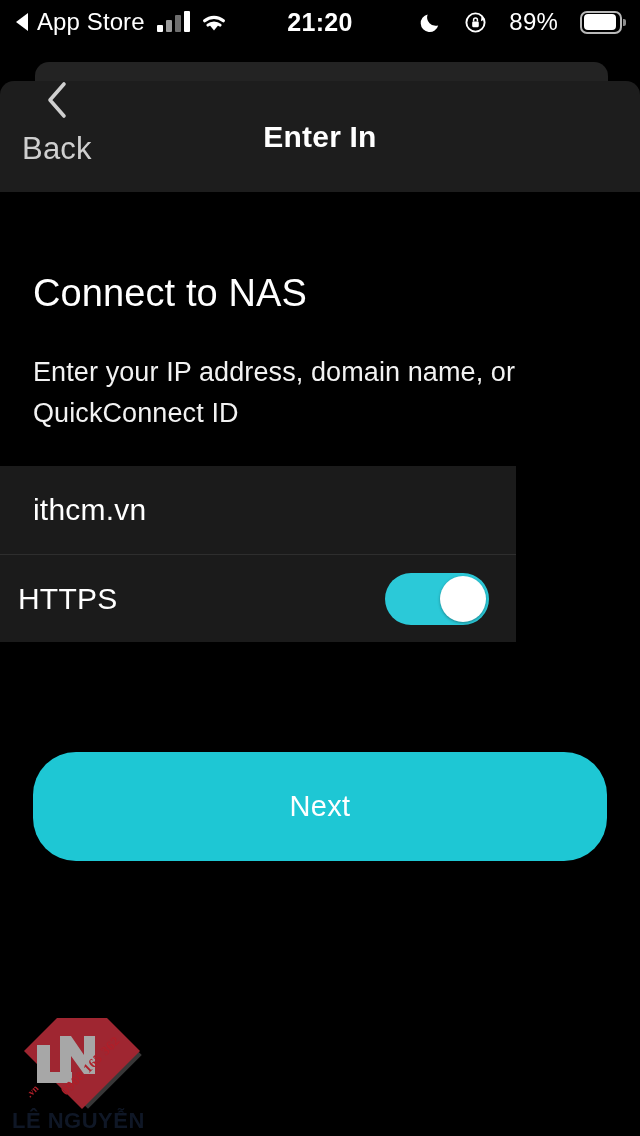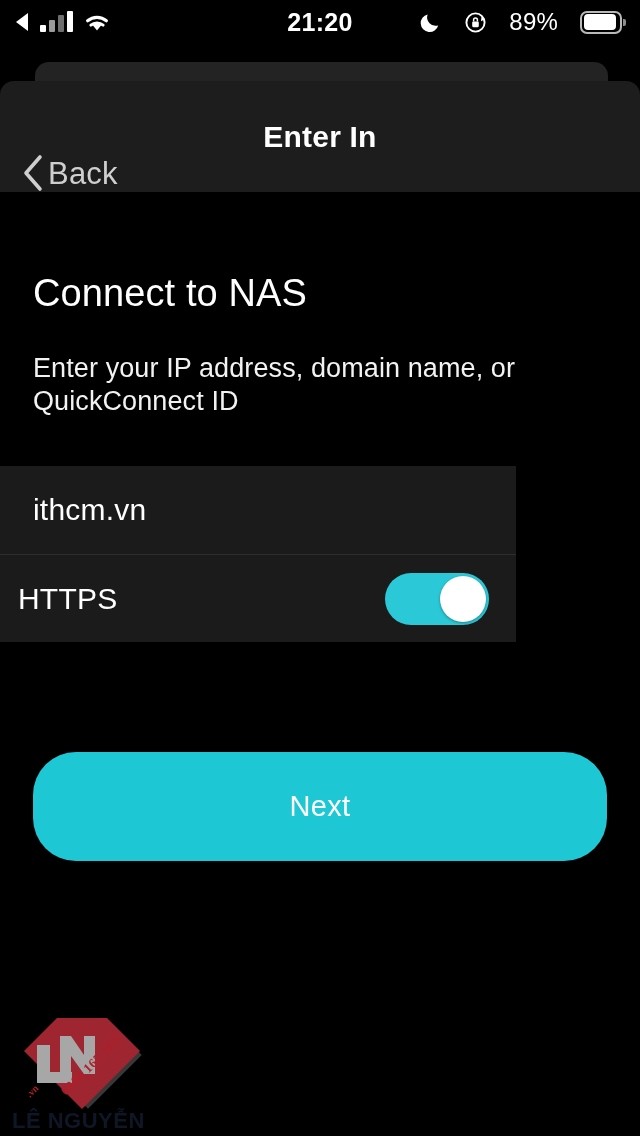--- a/index.html
+++ b/index.html
@@ -68,40 +68,40 @@
   .card-behind {
     position:absolute; left:35px; top:62px; width:573px; height:40px;
     background:#232323; border-radius:14px 14px 0 0;
   }
   .navbar {
     position:absolute; left:0; top:81px; width:640px; height:111px;
     background:#1d1d1d; border-radius:14px 14px 0 0;
   }
   .nav-back {
     position:absolute; left:14px; top:0; height:111px;
-    display:flex; align-items:flex-end; gap:4px; padding:0 8px;
+    display:flex; align-items:center; gap:12px; padding:0 8px;flex-direction:column;
   }
   .chev { width:22px; height:38px; }
   .nav-back-label { font-size:31px; color:#cfcfcf; letter-spacing:0.2px; }
   .nav-title {
     position:absolute; left:0; top:0; width:640px; height:111px;
     display:flex; align-items:center; justify-content:center;
     font-size:30px; font-weight:bold; color:#fff; letter-spacing:0.2px;
   }
 
   
   .content { position:absolute; left:0; top:192px; width:640px; bottom:0; background:#000; }
 
   .headline {
     position:absolute; left:33px; top:80px;
     font-size:38px; color:#fff; letter-spacing:0.1px;
   }
   .subtext {
     position:absolute; left:33px; top:160px; width:545px;
-    font-size:27px; line-height:33px; color:#f2f2f2; letter-spacing:0.1px;
+    font-size:27px; line-height:41px; color:#f2f2f2; letter-spacing:0.1px;
   }
 
   .group { position:absolute; left:0; top:274px; width:640px; }
   .row {
     position:relative; width:516px; height:88px;
     background:#1b1b1b;
     display:flex; align-items:center;
   }
   .row + .row { border-top:1px solid #2e2e2e; }
   .row-label {
@@ -141,20 +141,21 @@
 </style>
 </head>
 <body>
 
 <div class="screen">
 
   <div class="statusbar">
 
     <div class="sb-left">
       <span class="sb-backtriangle"></span>
+      <span class="sb-appname">App Store</span>
 
       <span class="sb-signal">
         <i></i>
           <i></i>
           <i></i>
           <i></i>
       </span>
 
       <span class="sb-wifi">
         <svg viewBox="0 0 30 22" width="30" height="22" aria-hidden="true">

